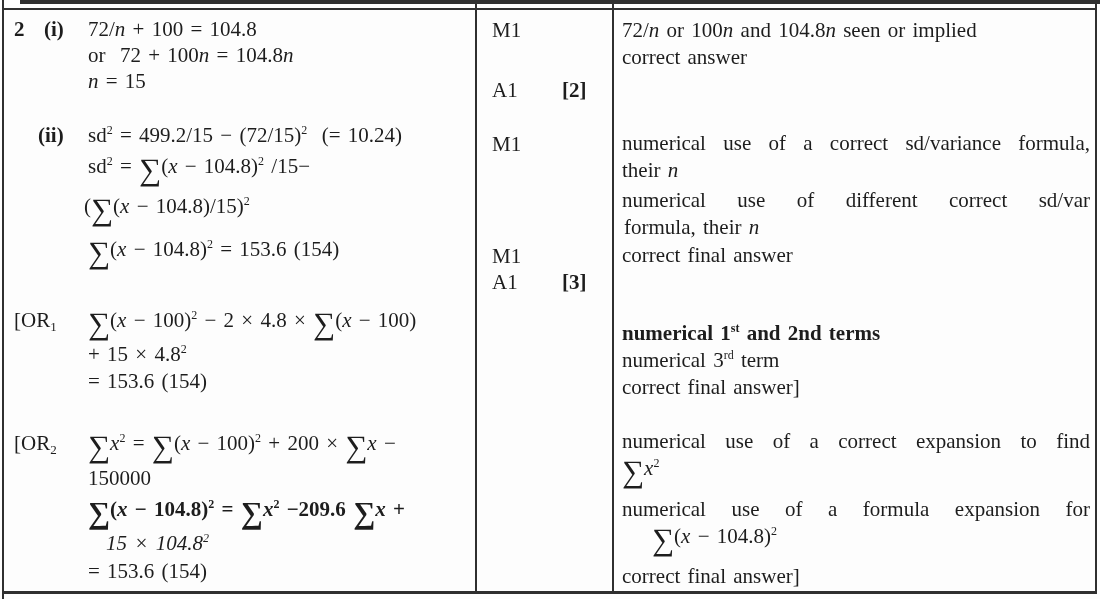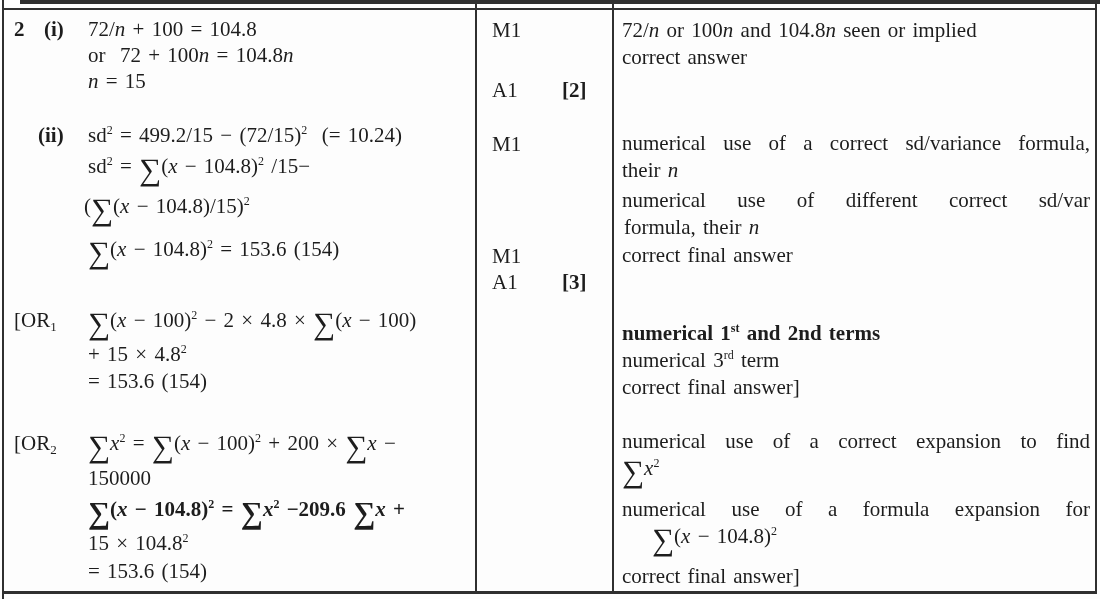--- a/index.html
+++ b/index.html
@@ -59,21 +59,21 @@
 
     <span class="line" style="left:14px;top:307px;">[OR<sub>1</sub></span>
     <span class="line" style="left:88px;top:307px;"><span class="sg">∑</span>(<i>x</i> − 100)<sup>2</sup> − 2 × 4.8 × <span class="sg">∑</span>(<i>x</i> − 100)</span>
     <span class="line" style="left:88px;top:341px;">+ 15 × 4.8<sup>2</sup></span>
     <span class="line" style="left:88px;top:368px;">= 153.6 (154)</span>
 
     <span class="line" style="left:14px;top:430px;">[OR<sub>2</sub></span>
     <span class="line" style="left:88px;top:430px;"><span class="sg">∑</span><i>x</i><sup>2</sup> = <span class="sg">∑</span>(<i>x</i> − 100)<sup>2</sup> + 200 × <span class="sg">∑</span><i>x</i> −</span>
     <span class="line" style="left:88px;top:465px;">150000</span>
     <span class="line" style="left:88px;top:496px;font-weight:bold;"><span class="sg">∑</span>(<i>x</i> − 104.8)<sup>2</sup> = <span class="sg">∑</span><i>x</i><sup>2</sup> −209.6 <span class="sg">∑</span><i>x</i> +</span>
-    <span class="line" style="left:88px;top:530px;">15 × 104.8<sup>2</sup></span>
+    <span class="line" style="left:106px;top:530px;font-style:italic;">15 × 104.8<sup>2</sup></span>
     <span class="line" style="left:88px;top:558px;">= 153.6 (154)</span>
   </div>
 
   <div>
     <span class="line" style="left:492px;top:17px;">M1</span>
     <span class="line" style="left:492px;top:77px;">A1</span>
     <span class="line b" style="left:562px;top:77px;">[2]</span>
 
     <span class="line" style="left:492px;top:131px;">M1</span>
     <span class="line" style="left:492px;top:243px;">M1</span>

